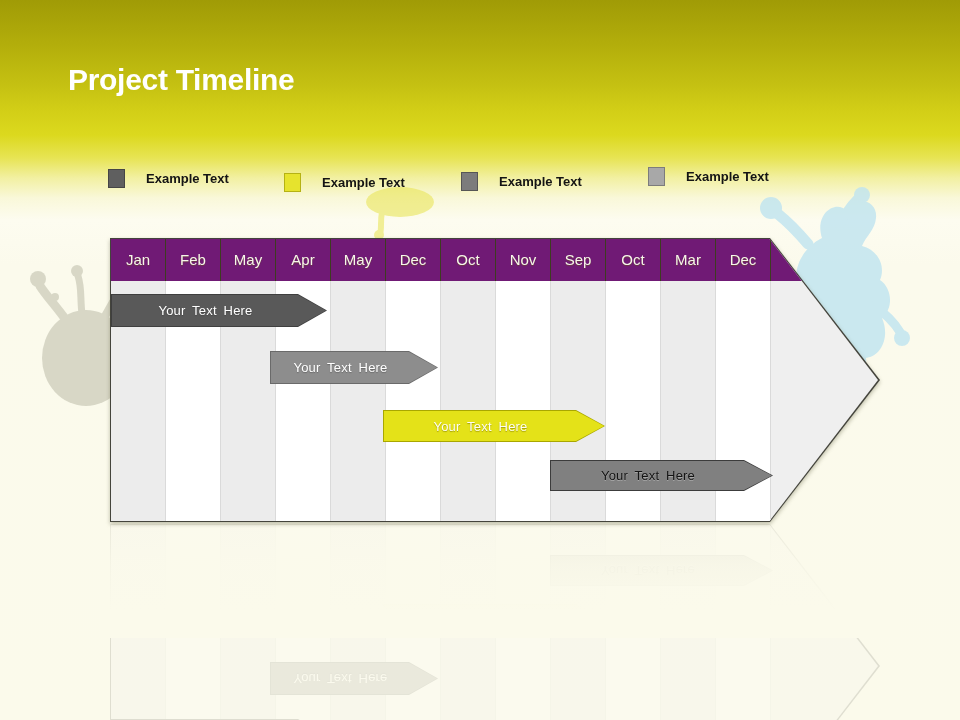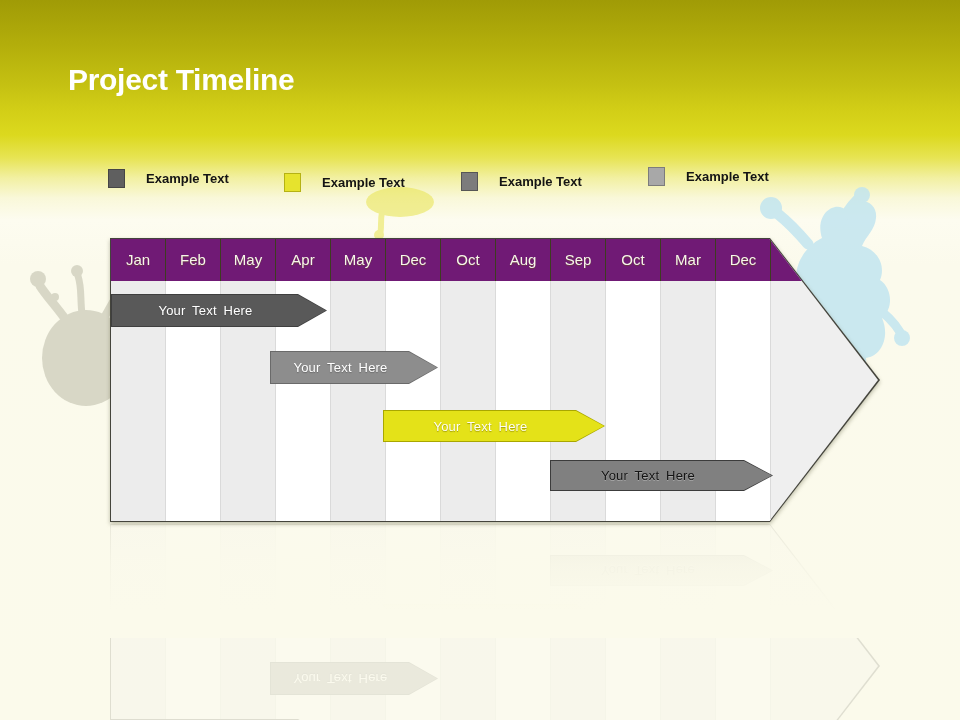--- a/index.html
+++ b/index.html
@@ -160,21 +160,21 @@
     <div class="shape-inner">
 
       <div class="month-row" style="background-color: #701a75;">
         <div class="month-cell">Jan</div>
         <div class="month-cell">Feb</div>
         <div class="month-cell">May</div>
         <div class="month-cell">Apr</div>
         <div class="month-cell">May</div>
         <div class="month-cell">Dec</div>
         <div class="month-cell">Oct</div>
-        <div class="month-cell">Aug</div>
+        <div class="month-cell">Nov</div>
         <div class="month-cell">Sep</div>
         <div class="month-cell">Oct</div>
         <div class="month-cell">Mar</div>
         <div class="month-cell">Dec</div>
       </div>
 
       <div class="stripes">
         <div class="stripe"></div>
         <div class="stripe"></div>
         <div class="stripe"></div>

